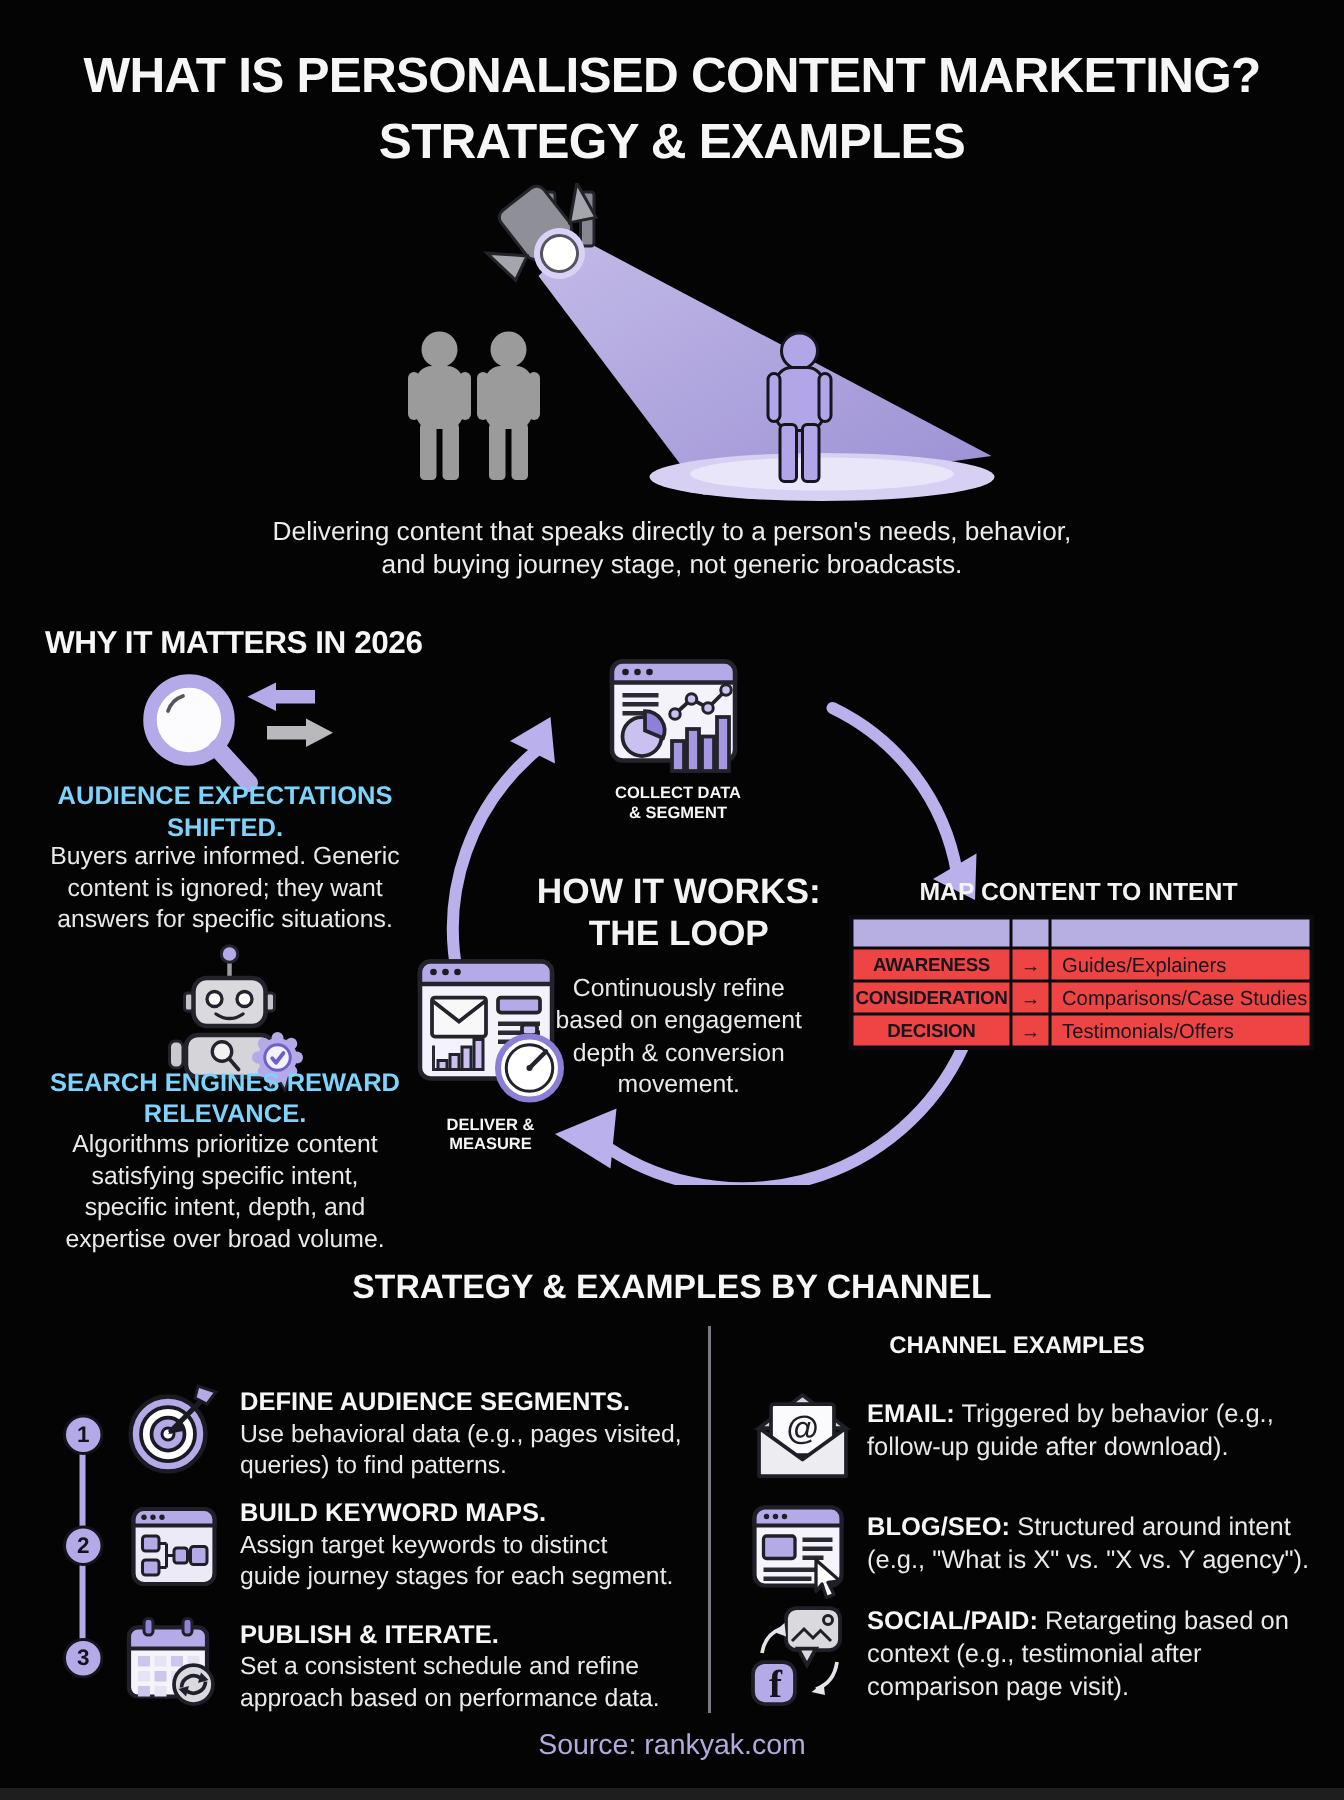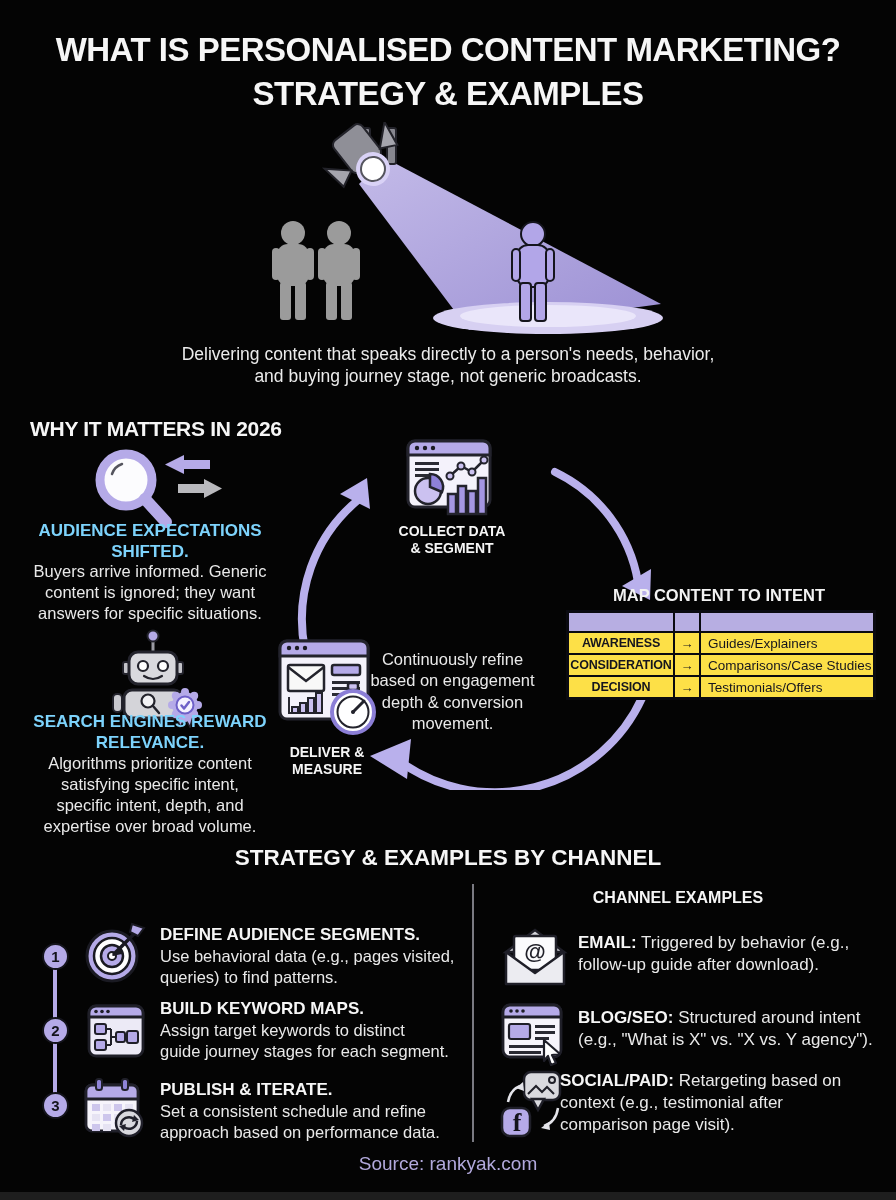--- a/index.html
+++ b/index.html
@@ -7,27 +7,27 @@
         font-family:"Liberation Sans",sans-serif;color:#f3f3f3;}
   .abs{position:absolute;}
   .pre{white-space:pre-line;}
   .ctr{text-align:center;}
   .title{top:28px;left:0;width:896px;font-size:33px;font-weight:800;line-height:1.32;letter-spacing:-0.5px;color:#f6f6f6;}
   .caption{top:344px;left:0;width:896px;font-size:17.5px;line-height:1.25;color:#ececec;}
   .sec-h{font-weight:800;color:#f6f6f6;}
   .why-h{top:417px;left:30px;font-size:21px;letter-spacing:-0.3px;}
   .item-title{font-size:17px;font-weight:800;line-height:1.22;color:#7dd3fc;}
   .item-body{font-size:16.5px;line-height:1.27;color:#e9e9e9;}
-  .node-label{font-size:14px;font-weight:800;line-height:1.2;color:#f6f6f6;}
+  .node-label{font-size:11px;font-weight:800;line-height:1.2;color:#f6f6f6;}
   .loop-h{top:581px;left:330px;width:245px;font-size:23.5px;font-weight:800;line-height:1.18;}
   .loop-body{top:649px;left:330px;width:245px;font-size:16.5px;line-height:1.3;color:#e9e9e9;}
   .map-h{top:586px;left:566px;width:306px;font-size:16.5px;font-weight:800;}
   .map-table{left:566px;top:610px;display:grid;grid-template-columns:104px 24px 172px;gap:2px;
              background:#0a0a10;border:3px solid #0a0a10;}
-  .mt-cell{background:#fde047;color:#15151e;display:flex;align-items:center;justify-content:center;}
+  .mt-cell{background:#ef4444;color:#15151e;display:flex;align-items:center;justify-content:center;}
   .mt-head{background:#b7aee2;height:18px;}
   .mt-stage{height:20px;font-weight:800;font-size:12.5px;letter-spacing:-0.2px;}
   .mt-arrow{height:20px;font-size:13px;}
   .mt-content{height:20px;font-size:13.5px;justify-content:flex-start;padding-left:7px;}
   .sec2-h{top:845px;left:0;width:896px;font-size:22.5px;}
   .col-h{font-size:16px;font-weight:800;color:#f6f6f6;}
   .divider{left:472px;top:884px;width:2px;height:258px;background:rgba(220,220,235,0.55);}
   .stepline{left:53px;top:956px;width:4px;height:150px;background:#b5aae8;border-radius:2px;}
   .stepnum{width:27px;height:27px;border-radius:50%;background:#b5aae8;color:#14141c;
            font-weight:800;font-size:15px;display:flex;align-items:center;justify-content:center;
@@ -172,20 +172,22 @@
       <rect x="44" y="58" width="8" height="20"></rect>
       <rect x="54" y="50" width="8" height="28"></rect>
       <rect x="64" y="55" width="8" height="23"></rect>
       <rect x="74" y="42" width="8" height="36"></rect>
     </g>
   </svg>
 
   <div class="abs node-label ctr pre" style="left:372px;top:523px;width:160px;">COLLECT DATA
 &amp; SEGMENT</div>
 
+  <div class="abs loop-h ctr pre">HOW IT WORKS:
+THE LOOP</div>
   <div class="abs loop-body ctr pre">Continuously refine
 based on engagement
 depth &amp; conversion
 movement.</div>
 
   <svg class="abs" style="left:276px;top:635px;" width="106" height="106" viewBox="0 0 106 106">
     <rect x="4" y="6" width="88" height="78" rx="7" fill="#f4f2fb" stroke="#23232c" stroke-width="3"></rect>
     <path d="M11 6 h74 a7 7 0 0 1 7 7 v8 H4 v-8 a7 7 0 0 1 7 -7 z" fill="#b5aae8" stroke="#23232c" stroke-width="3"></path>
     <circle cx="13" cy="13" r="2.2" fill="#1c1c24"></circle>
       <circle cx="21" cy="13" r="2.2" fill="#1c1c24"></circle>
@@ -329,20 +331,20 @@
     <polygon points="38,31 44,42 50,31" fill="#d9d9de" stroke="#1f1f28" stroke-width="2.5"></polygon>
     <circle cx="58" cy="12" r="3" fill="none" stroke="#1f1f28" stroke-width="2"></circle>
     <path d="M34 26 l8 -8 l6 6 l5 -5 l7 7" fill="none" stroke="#1f1f28" stroke-width="2"></path>
     <rect x="8" y="40" width="28" height="28" rx="8" fill="#b5aae8" stroke="#1f1f28" stroke-width="2.5"></rect>
     <text x="23" y="63" font-size="26" font-weight="bold" text-anchor="middle" fill="#14141c" font-family="Liberation Serif, serif">f</text>
     <path d="M14 34 q2 -12 12 -16" fill="none" stroke="#e4e4ea" stroke-width="2.5"></path>
     <polygon points="29,14 22,20 30,23" fill="#e4e4ea"></polygon>
     <path d="M64 40 q-2 14 -14 18" fill="none" stroke="#e4e4ea" stroke-width="2.5"></path>
     <polygon points="47,60 55,54 56,62" fill="#e4e4ea"></polygon>
   </svg>
-  <div class="abs ch-text" style="left:560px;top:1070px;width:312px;"><b>SOCIAL/PAID:</b><span class="pre"> Retargeting based on
+  <div class="abs ch-text" style="left:578px;top:1070px;width:312px;"><b>SOCIAL/PAID:</b><span class="pre"> Retargeting based on
 context (e.g., testimonial after
 comparison page visit).</span></div>
 
   <div class="abs footer ctr">Source: rankyak.com</div>
   <div class="abs bottombar"></div>
 
 </div>
 
 </body></html>

